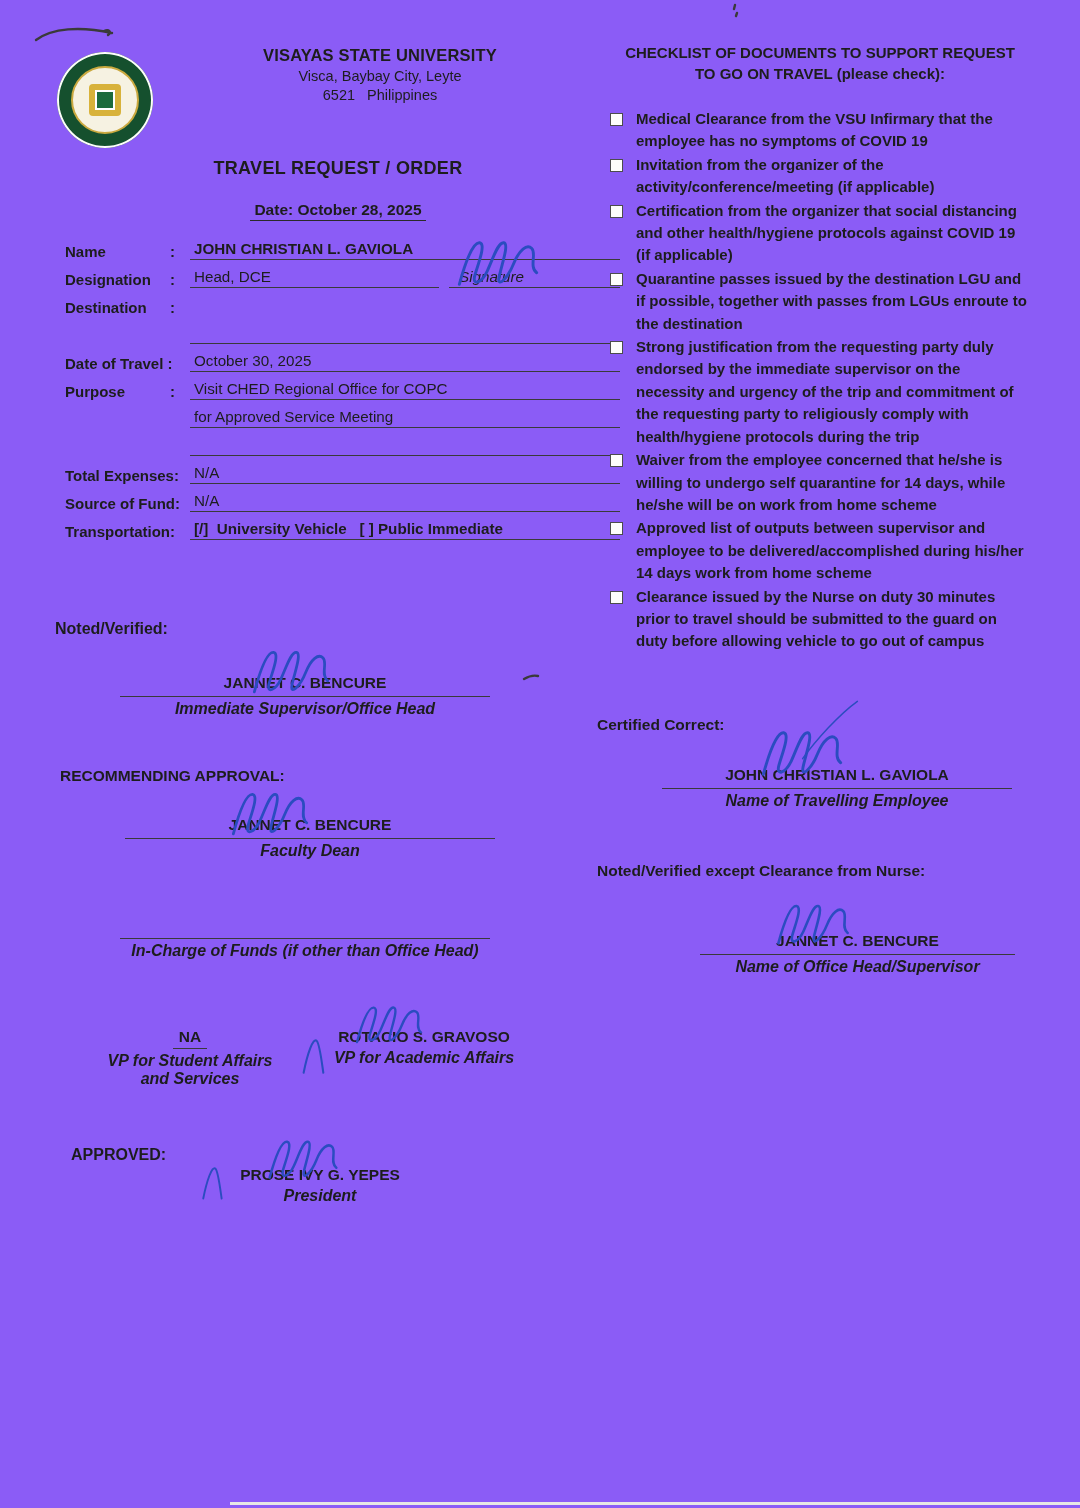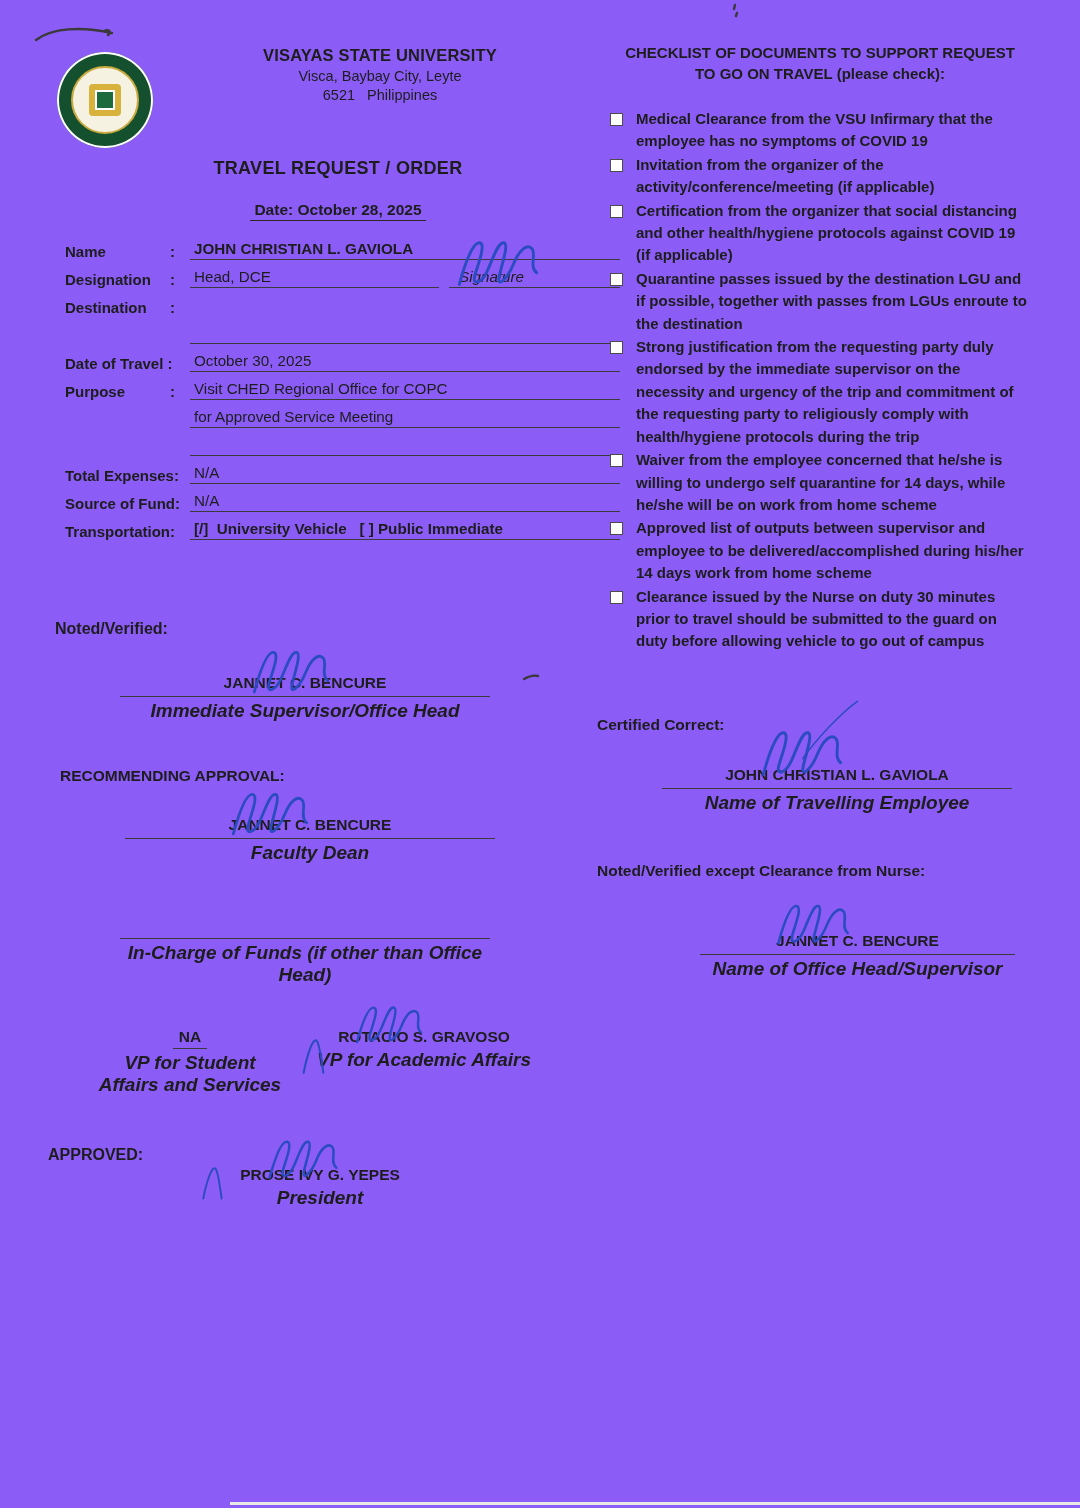--- a/index.html
+++ b/index.html
@@ -40,21 +40,21 @@
   .val { flex:1; border-bottom:1.5px solid #3a3a3a; padding:0 4px 2px; font-size:15.2px; }
   .val.b { font-weight:700; }
   .val.fixed { flex:0 0 241px; }
   .gap { width:10px; }
   .sig-word { font-style:italic; font-weight:400; padding-left:6px; }
 
   
   .minihead { font-size:16px; font-weight:700; }
   .sigblock { text-align:center; font-size:15.5px; }
   .sigline { border-bottom:1.5px solid #3a3a3a; padding-bottom:3px; font-weight:700; min-height:19px; }
-  .sigtitle { font-style:italic; font-weight:600; font-size:19px; padding-top:3px; }
+  .sigtitle { font-style:italic; font-weight:600; font-size:16px; padding-top:3px; }
   .plainname { font-weight:700; font-size:15.5px; }
   .nameline { display:inline-block; border-bottom:1.5px solid #3a3a3a; padding:0 6px 2px; font-weight:700; }
 
   
   .chk-head { left:600px; top:42px; width:440px; text-align:center; font-weight:700; font-size:15px; line-height:21px; }
   .chk-list { left:610px; top:108px; width:420px; }
   .chk-item { display:flex; gap:13px; margin-bottom:1px; }
   .chk-box { flex:0 0 11px; width:11px; height:11px; border:1.6px solid #4c4c4c; margin-top:5px; background:#fdfdfb; }
   .chk-text { font-weight:700; font-size:15px; line-height:22.4px; }
 
@@ -183,21 +183,21 @@
   <div class="abs sigblock" style="left:95px; top:1028px; width:190px">
     <div><span class="nameline">NA</span></div>
     <div class="sigtitle">VP for Student Affairs and Services</div>
   </div>
 
   <div class="abs sigblock" style="left:308px; top:1028px; width:232px">
     <div class="plainname">ROTACIO S. GRAVOSO</div>
     <div class="sigtitle">VP for Academic Affairs</div>
   </div>
 
-  <div class="abs minihead" style="left:48px; top:1146px">APPROVED:</div>
+  <div class="abs minihead" style="left:71px; top:1146px">APPROVED:</div>
 
   <div class="abs sigblock" style="left:200px; top:1166px; width:240px">
     <div class="plainname">PROSE IVY G. YEPES</div>
     <div class="sigtitle">President</div>
   </div>
 
   <div class="abs chk-head">
     <div>CHECKLIST OF DOCUMENTS TO SUPPORT REQUEST</div>
     <div>TO GO ON TRAVEL (please check):</div>
   </div>

